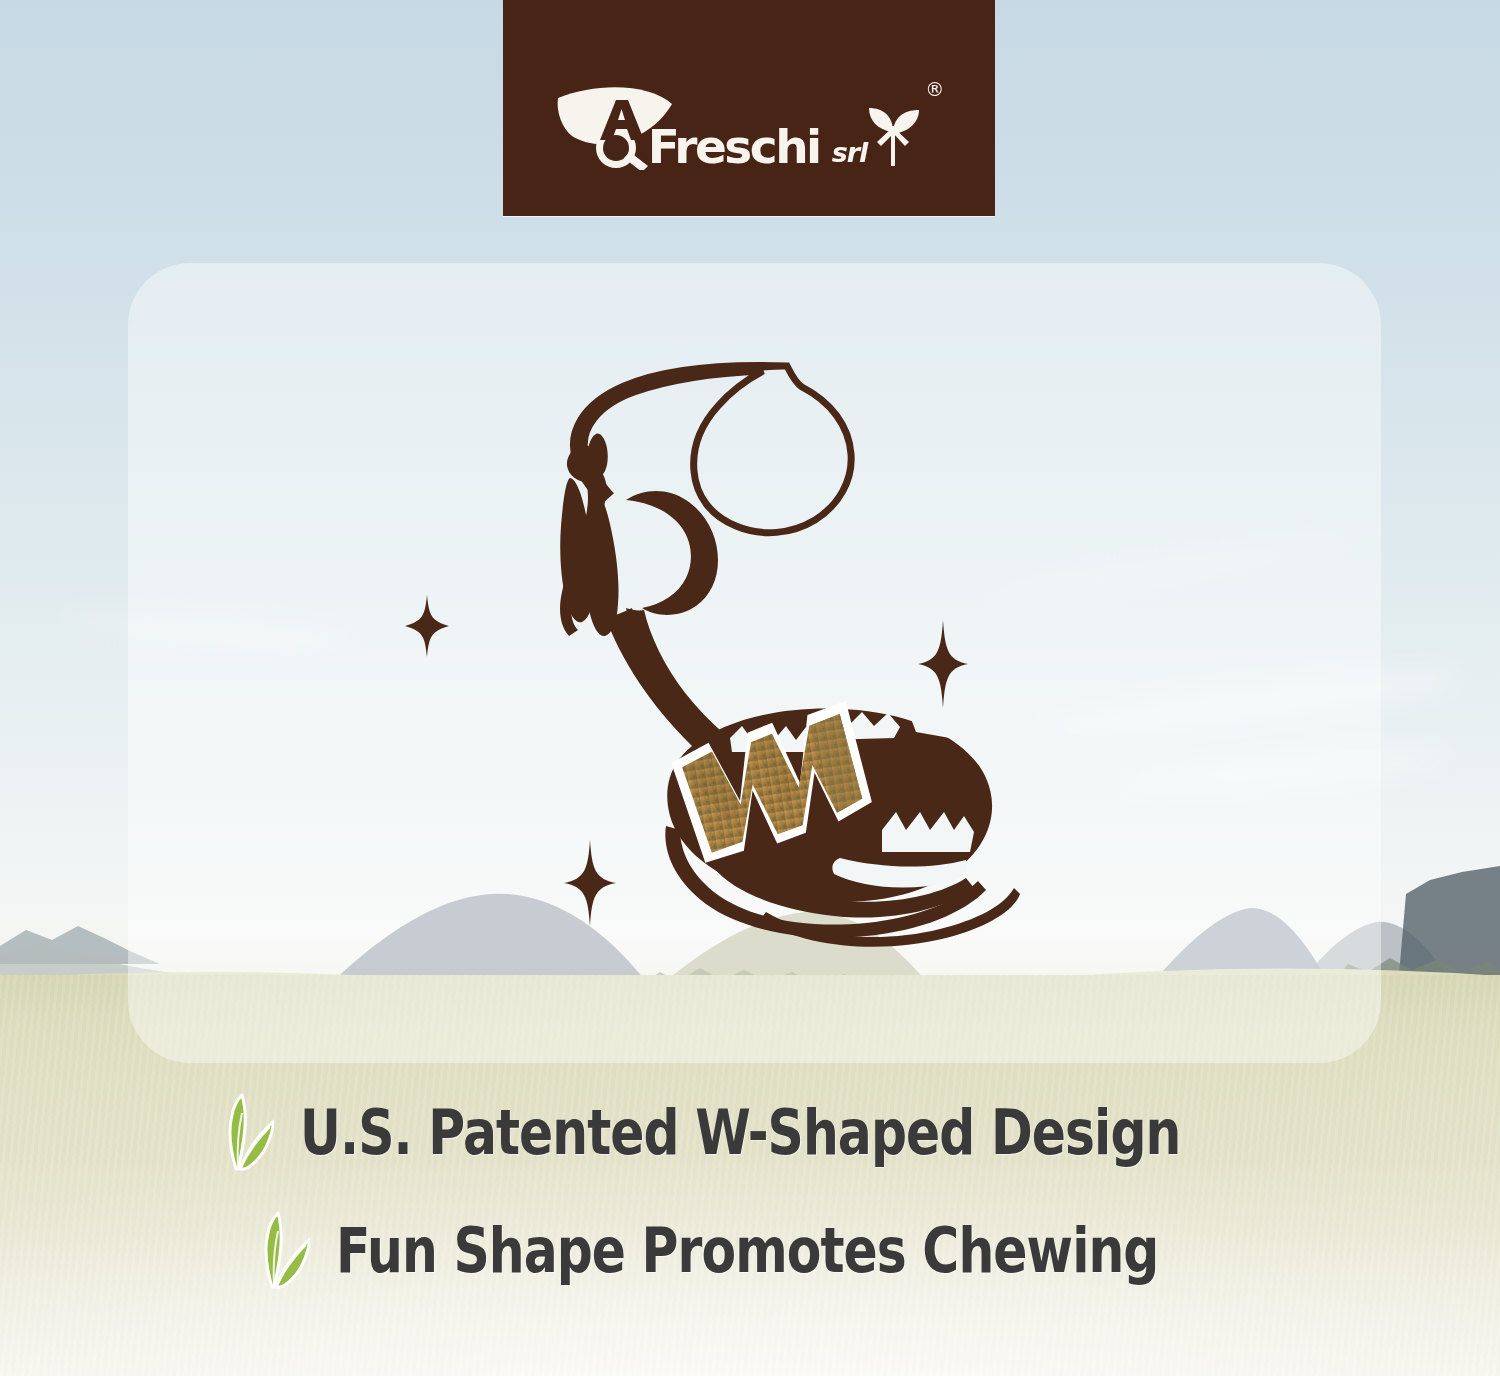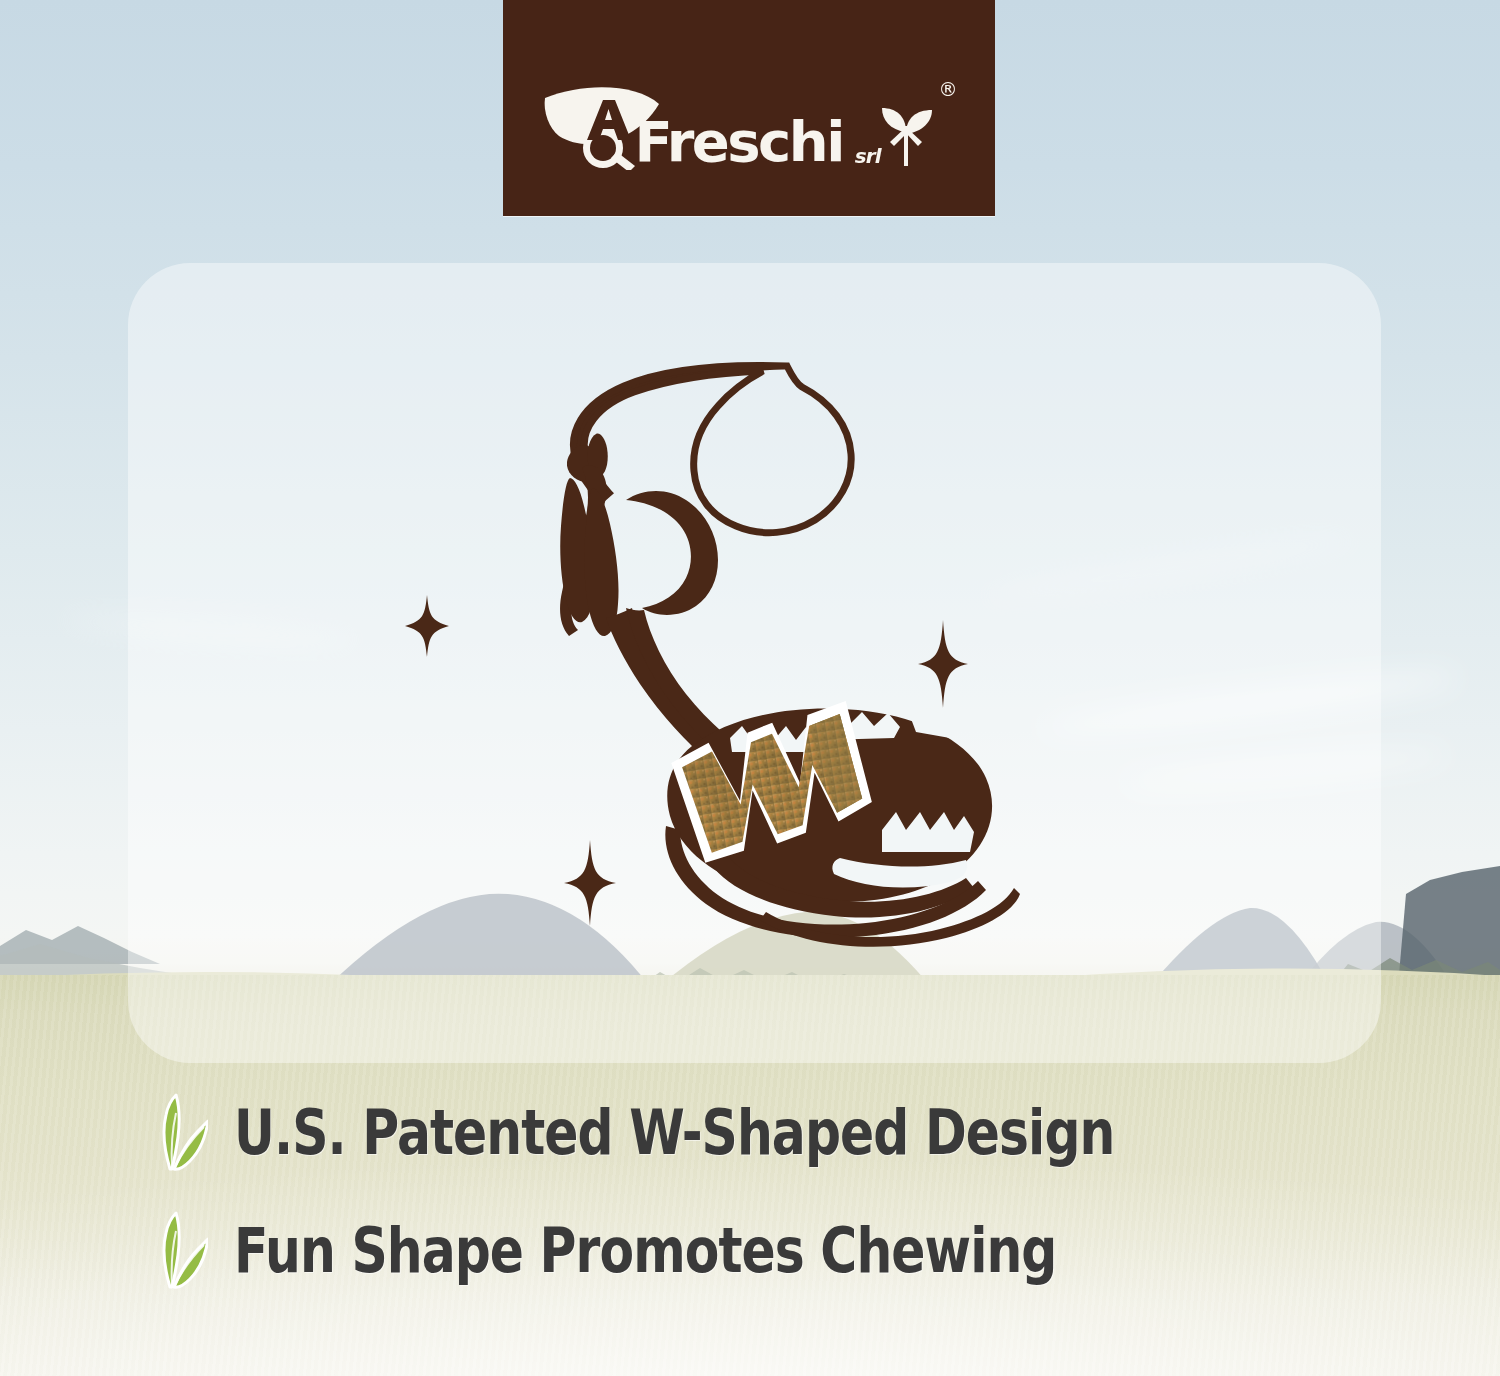--- a/index.html
+++ b/index.html
@@ -106,31 +106,31 @@
   .logo-lockup {
     position: relative;
     display: flex;
     align-items: flex-end;
     transform: translateY(18px);
   }
   .logo-wordmark {
     color: #f7f4ee;
     font-family: "DejaVu Sans", sans-serif;
     font-weight: 700;
-    font-size: 56px;
+    font-size: 47px;
     letter-spacing: -2.5px;
     line-height: 1;
     margin-left: -34px;
   }
   .logo-srl {
     color: #f7f4ee;
     font-family: "DejaVu Sans", sans-serif;
     font-weight: 700;
     font-style: italic;
-    font-size: 20px;
+    font-size: 27px;
     letter-spacing: -1px;
     line-height: 1;
     margin-left: 12px;
     margin-bottom: 4px;
   }
   .logo-reg {
     color: #f7f4ee;
     font-family: "DejaVu Sans", sans-serif;
     font-size: 19px;
     line-height: 1;
@@ -148,20 +148,21 @@
   
   .bullets {
     position: absolute;
     left: 146px; top: 1073px;
     width: 1320px;
   }
   .bullet-row {
     display: flex;
     align-items: center;
     height: 118px;
+    justify-content: center;
   }
   .bullet-leaf { width: 62px; flex: 0 0 62px; margin-right: 26px; }
   .bullet-text {
     font-family: "DejaVu Sans", sans-serif;
     font-weight: 700;
     font-size: 63px;
     line-height: 1;
     color: #3a3a3a;
     letter-spacing: -1.2px;
     transform: scaleX(0.80);

